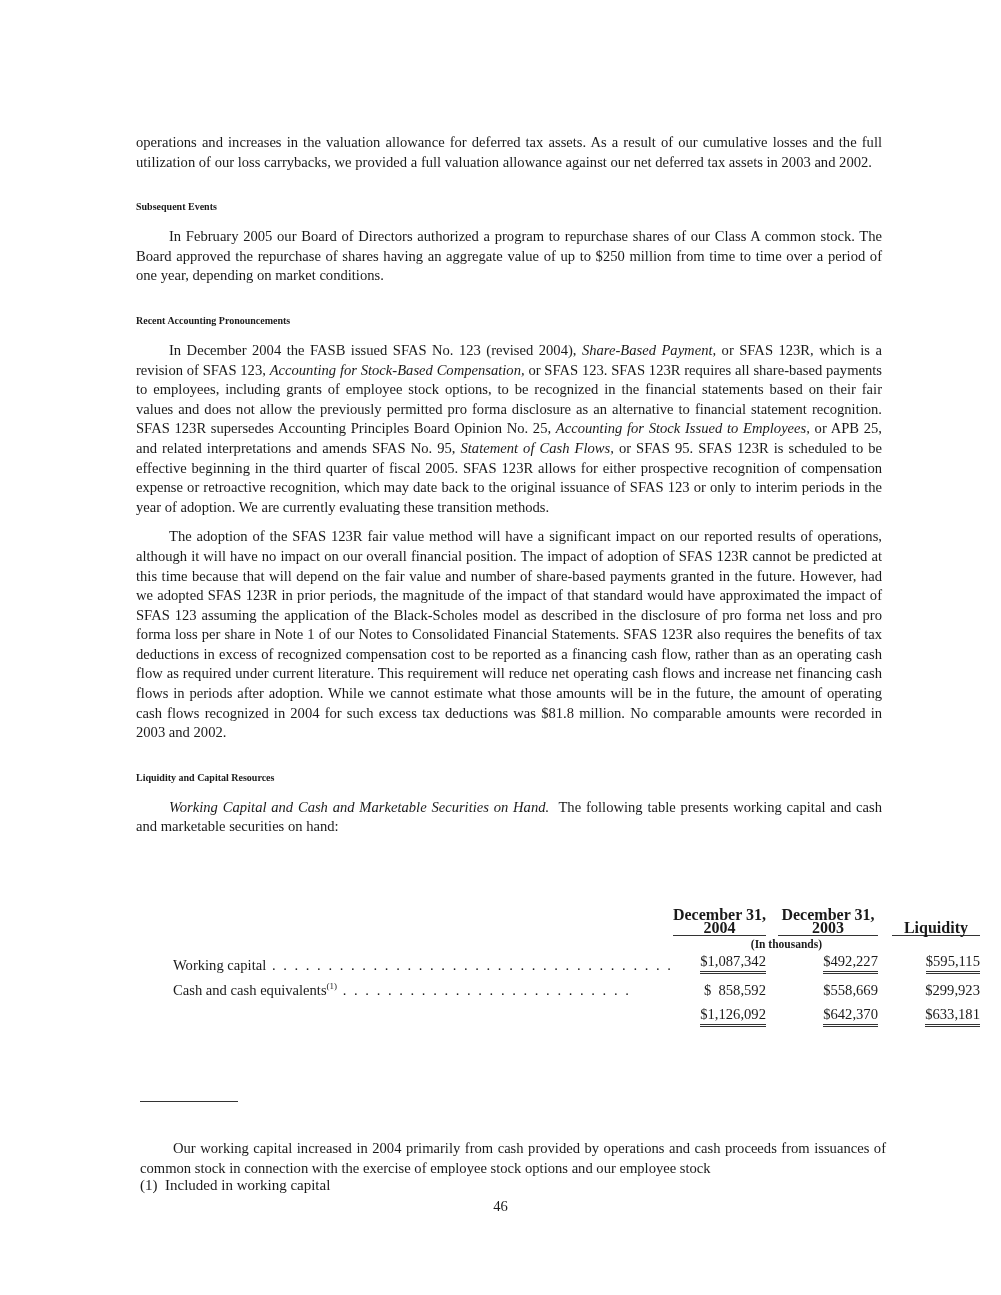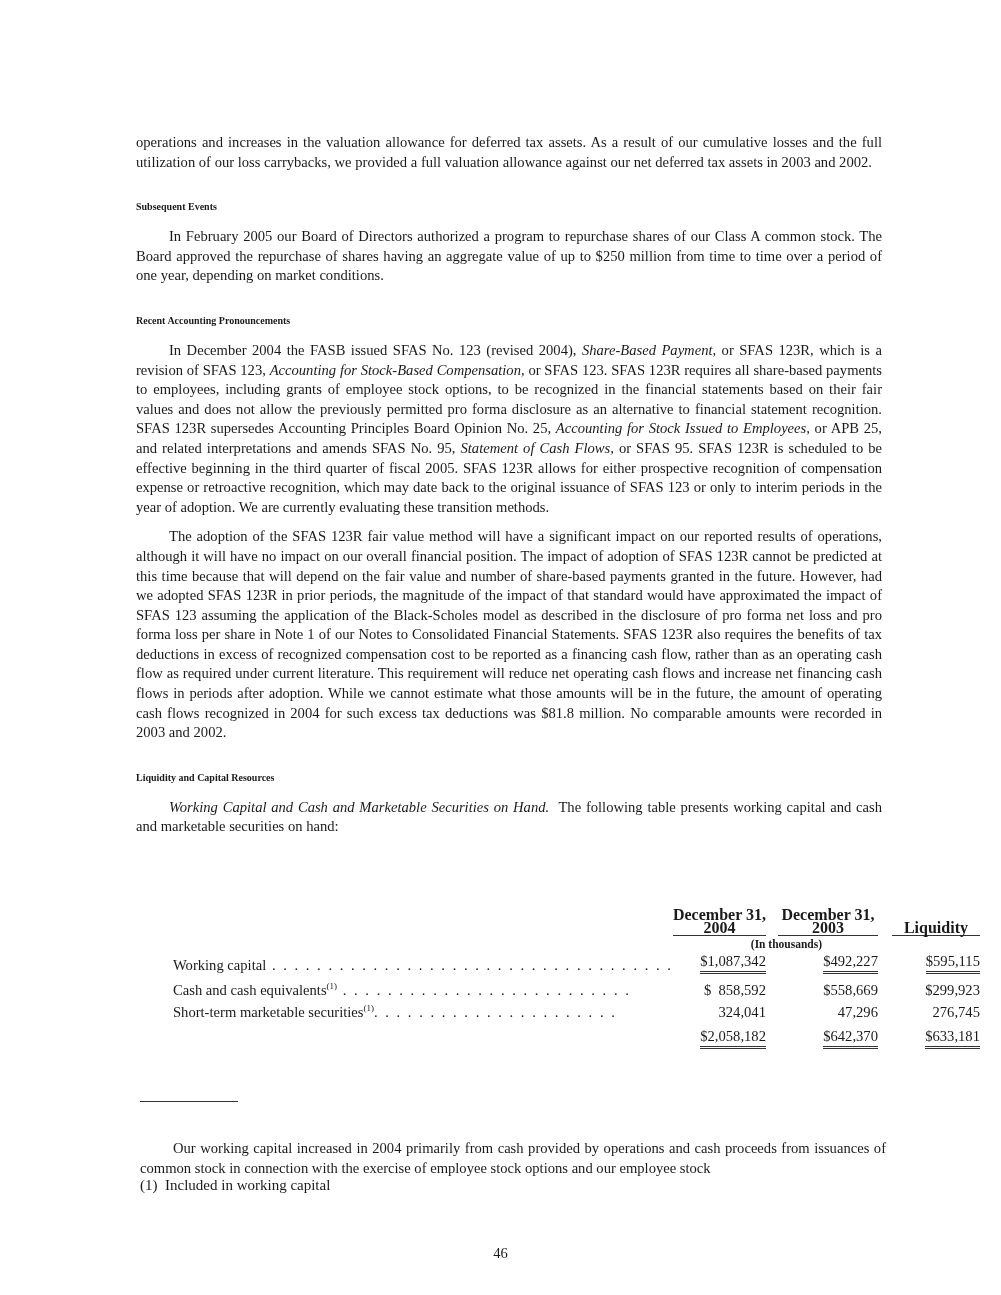--- a/index.html
+++ b/index.html
@@ -26,21 +26,21 @@
   .colhead { font-size: 16px; font-weight: bold; line-height: 13px; text-align: center; }
   .colhead span.ul { display: block; border-bottom: 1.5px solid #333; padding-bottom: 1px; }
   .inthous { font-size: 11.5px; font-weight: bold; text-align: center; line-height: 16px; }
   .dbl { border-bottom: 3px double #333; display: inline-block; line-height: 19px; }
   sup { font-size: 9px; vertical-align: 6px; line-height: 0; }
   .rowgap td { height: 8px; }
 
   .fn-rule { position: absolute; left: 140px; top: 1101px; width: 98px; border-top: 1px solid #333; }
   .footnote { position: absolute; left: 140px; top: 1177px; font-size: 15px; }
   .closing { position: absolute; left: 140px; top: 1139px; width: 746px; font-size: 14.6px; line-height: 19.6px; }
-  .pagenum { position: absolute; left: 0; width: 1001px; top: 1198px; text-align: center; font-size: 14.6px; margin-top: 47px; }
+  .pagenum { position: absolute; left: 0; width: 1001px; top: 1198px; text-align: center; font-size: 14.6px; }
 </style>
 </head>
 <body>
 
 <div class="page">
   <p>operations and increases in the valuation allowance for deferred tax assets. As a result of our cumulative losses and the full utilization of our loss carrybacks, we provided a full valuation allowance against our net deferred tax assets in 2003 and 2002.</p>
 
   <h3 class="h-sub">Subsequent Events</h3>
   <p class="indent">In February 2005 our Board of Directors authorized a program to repurchase shares of our Class A common stock. The Board approved the repurchase of shares having an aggregate value of up to $250 million from time to time over a period of one year, depending on market conditions.</p>
 
@@ -79,30 +79,22 @@
       </tr>
   <tr>
     <td class="lbl"><span>Cash and cash equivalents</span><sup>(1)</sup><span class="dots">  . . . . . . . . . . . . . . . . . . . . . . . . . .</span></td>
     <td class="num" style="white-space: pre;">$  858,592</td>
     <td></td>
     <td class="num">$558,669</td>
     <td></td>
     <td class="num">$299,923</td>
   </tr>
   <tr>
-    <td class="lbl" style="padding-top:5px;"><span>Short-term marketable securities</span><sup>(1)</sup><span class="dots">. . . . . . . . . . . . . . . . . . . . . .</span></td>
-    <td class="num">324,041</td>
-    <td></td>
-    <td class="num">47,296</td>
-    <td></td>
-    <td class="num">276,745</td>
-  </tr>
-  <tr>
     <td class="lbl" style="height:28px;"></td>
-    <td class="num"><span class="dbl">$2,058,182</span></td>
+    <td class="num"><span class="dbl">$1,126,092</span></td>
     <td></td>
     <td class="num"><span class="dbl">$642,370</span></td>
     <td></td>
     <td class="num"><span class="dbl">$633,181</span></td>
   </tr>
 </tbody>
   </table>
 
 <div class="fn-rule"></div>
 <div class="footnote" style="white-space: pre;">(1)  Included in working capital</div>

